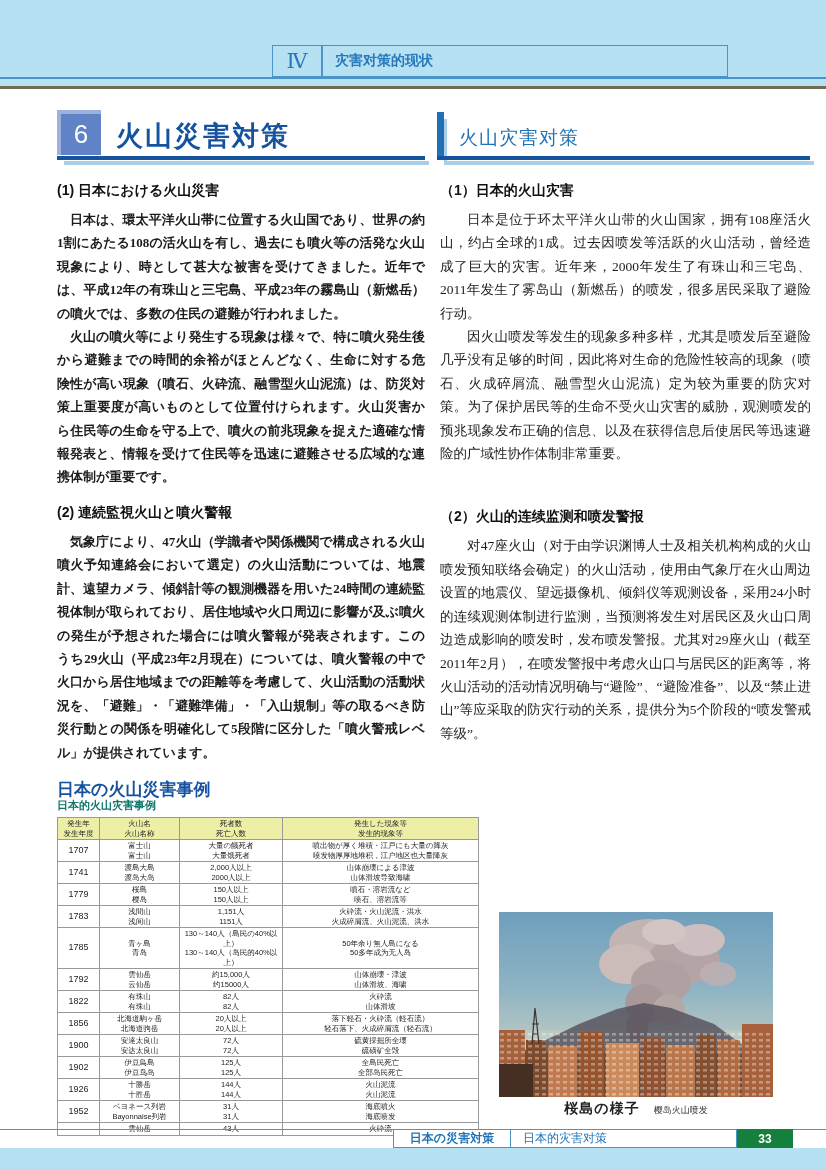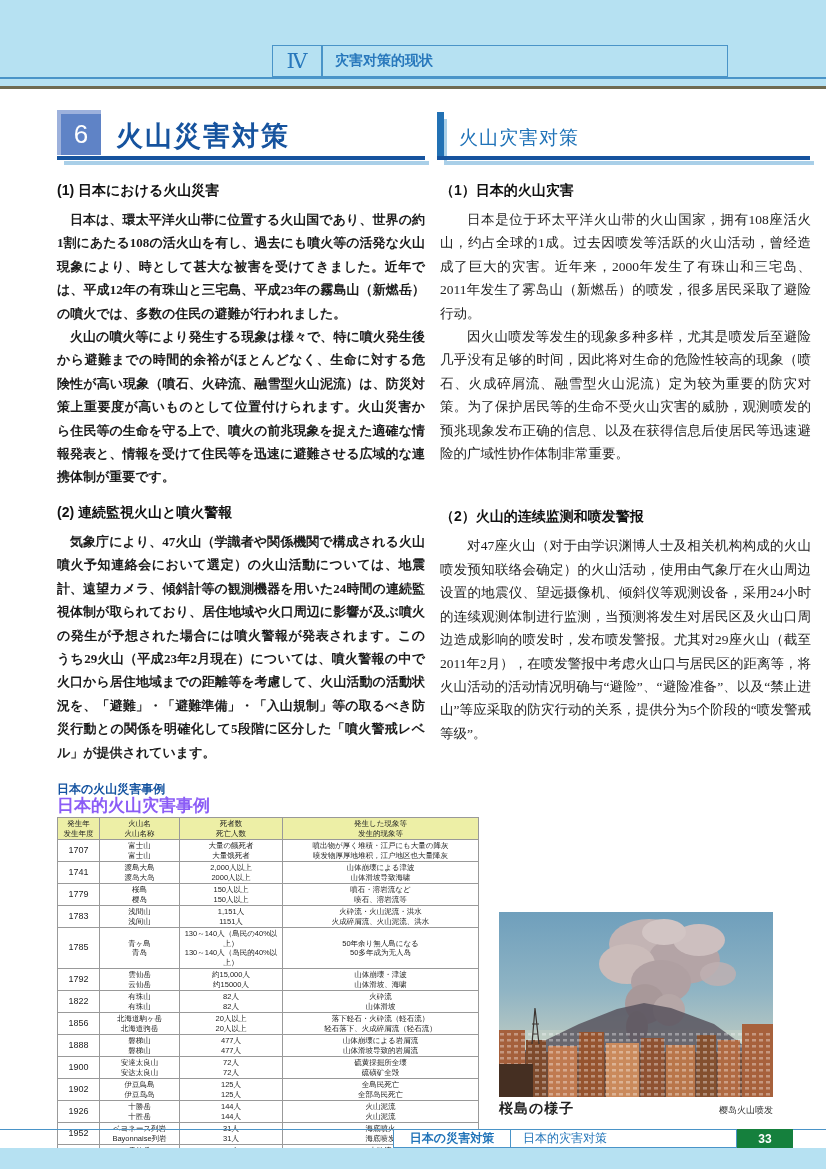--- a/index.html
+++ b/index.html
@@ -45,33 +45,33 @@
   .col .h2-jp{margin-top:15px;}
   .col .h2-cn{margin-top:43px;}
   .col p{
     font-family:"Liberation Serif","DejaVu Serif",serif;
     font-size:13px;line-height:23.4px;margin:0;text-align:justify;color:#1c1c1c;
   }
   .col-left p{text-indent:1em;font-weight:bold;}
   .col-right p{text-indent:2em;font-size:13.5px;}
   
   .table-wrap{position:absolute;left:57px;top:782px;width:421px;}
-  .table-title-jp{font-size:12px;font-weight:bold;color:#1553a0;line-height:15px;}
-  .table-title-cn{font-size:17px;font-weight:bold;color:#8b5cf6;line-height:17px;margin-bottom:3px;}
+  .table-title-jp{font-size:17px;font-weight:bold;color:#1553a0;line-height:15px;}
+  .table-title-cn{font-size:11px;font-weight:bold;color:#0f766e;line-height:17px;margin-bottom:3px;}
   table.volcano{border-collapse:collapse;width:421px;border:1.5px solid #555;table-layout:fixed;}
   table.volcano th,table.volcano td{
     border:1px solid #999;padding:1px 2px;text-align:center;vertical-align:middle;
     font-size:7.5px;line-height:9.5px;color:#222;font-weight:normal;
   }
   table.volcano th{background:#edefa6;font-size:7.5px;}
   table.volcano td.year{font-size:9px;}
   
   .photo{position:absolute;left:499px;top:912px;width:274px;height:185px;overflow:hidden;}
   .photo svg{display:block;}
-  .photo-caption{position:absolute;left:499px;top:1100px;width:274px;display:flex;justify-content:space-between;align-items:baseline;}
+  .photo-caption{position:absolute;left:499px;top:1100px;width:274px;display:flex;justify-content:center;align-items:baseline;}
   .cap-jp{font-size:14px;font-weight:bold;color:#222;letter-spacing:1px;}
   .cap-cn{font-size:9px;color:#333;margin-left:14px;}
   
   .footer-line{position:absolute;left:0;top:1129px;width:826px;height:1px;background:#4a94c8;}
   .footer-box{
     position:absolute;left:393px;top:1129px;width:344px;height:19px;background:#fff;
     border:1px solid #4a94c8;box-sizing:border-box;display:flex;align-items:stretch;
   }
   .footer-jp{width:116px;display:flex;align-items:center;justify-content:center;
     font-size:12px;font-weight:bold;color:#2073b8;}
@@ -286,37 +286,20 @@
             <div>20人以上</div>
             <div>20人以上</div>
           </td>
           <td>
             <div>落下軽石・火砕流（軽石流）</div>
             <div>轻石落下、火成碎屑流（轻石流）</div>
           </td>
         </tr>
         <tr>
           <td class="year">
-            <div>1888</div>
-          </td>
-          <td>
-            <div>磐梯山</div>
-            <div>磐梯山</div>
-          </td>
-          <td>
-            <div>477人</div>
-            <div>477人</div>
-          </td>
-          <td>
-            <div>山体崩壊による岩屑流</div>
-            <div>山体滑坡导致的岩屑流</div>
-          </td>
-        </tr>
-        <tr>
-          <td class="year">
             <div>1900</div>
           </td>
           <td>
             <div>安達太良山</div>
             <div>安达太良山</div>
           </td>
           <td>
             <div>72人</div>
             <div>72人</div>
           </td>

